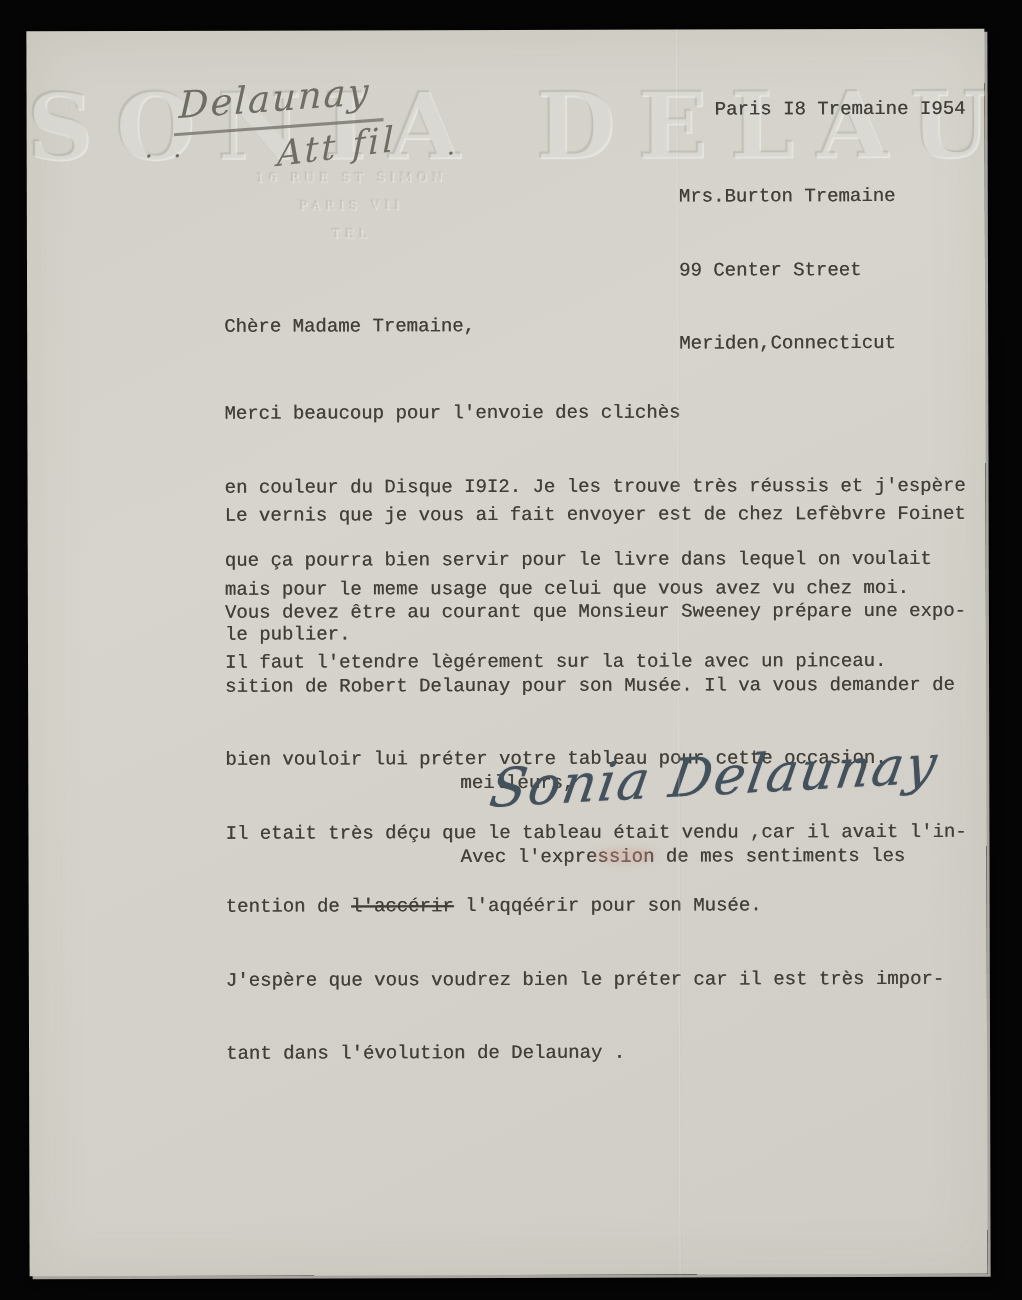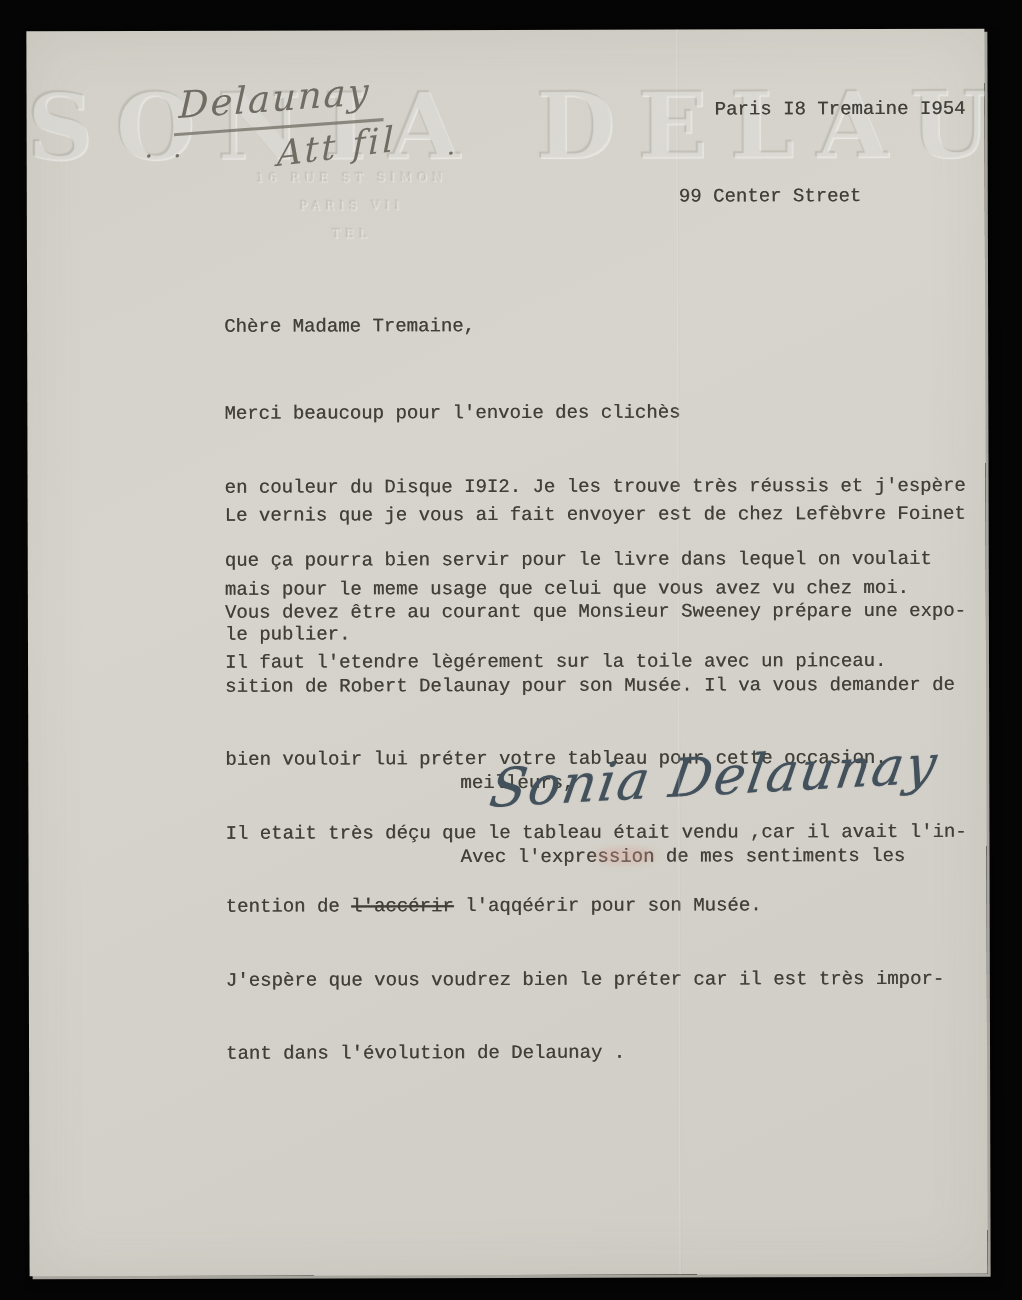--- a/index.html
+++ b/index.html
@@ -87,21 +87,23 @@
   <div class="emboss emboss-sub" style="top:196px">TEL</div>
 
   <div class="pencil pencil-dots">· ·</div>
   <div class="pencil pencil-name">Delaunay</div>
   <div class="pencil pencil-note">Att fil</div>
   <div class="pencil pencil-tick">·</div>
 
   <div class="tw" style="left:688px;top:68px">Paris I8 Tremaine I954</div>
 
   <div class="tw" style="left:652px;top:106px">
+    <div>Mrs.Burton Tremaine</div>
     <div>99 Center Street</div>
+    <div>Meriden,Connecticut</div>
   </div>
 
   <div class="tw" style="left:197px;top:284px">Chère Madame Tremaine,</div>
 
   <div class="tw" style="left:197px;top:322px">
     <div class="indent-first">Merci beaucoup pour l'envoie des clichès</div>
     <div>en couleur du Disque I9I2. Je les trouve très réussis et j'espère</div>
     <div>que ça pourra bien servir pour le livre dans lequel on voulait</div>
     <div>le publier.</div>
   </div>

